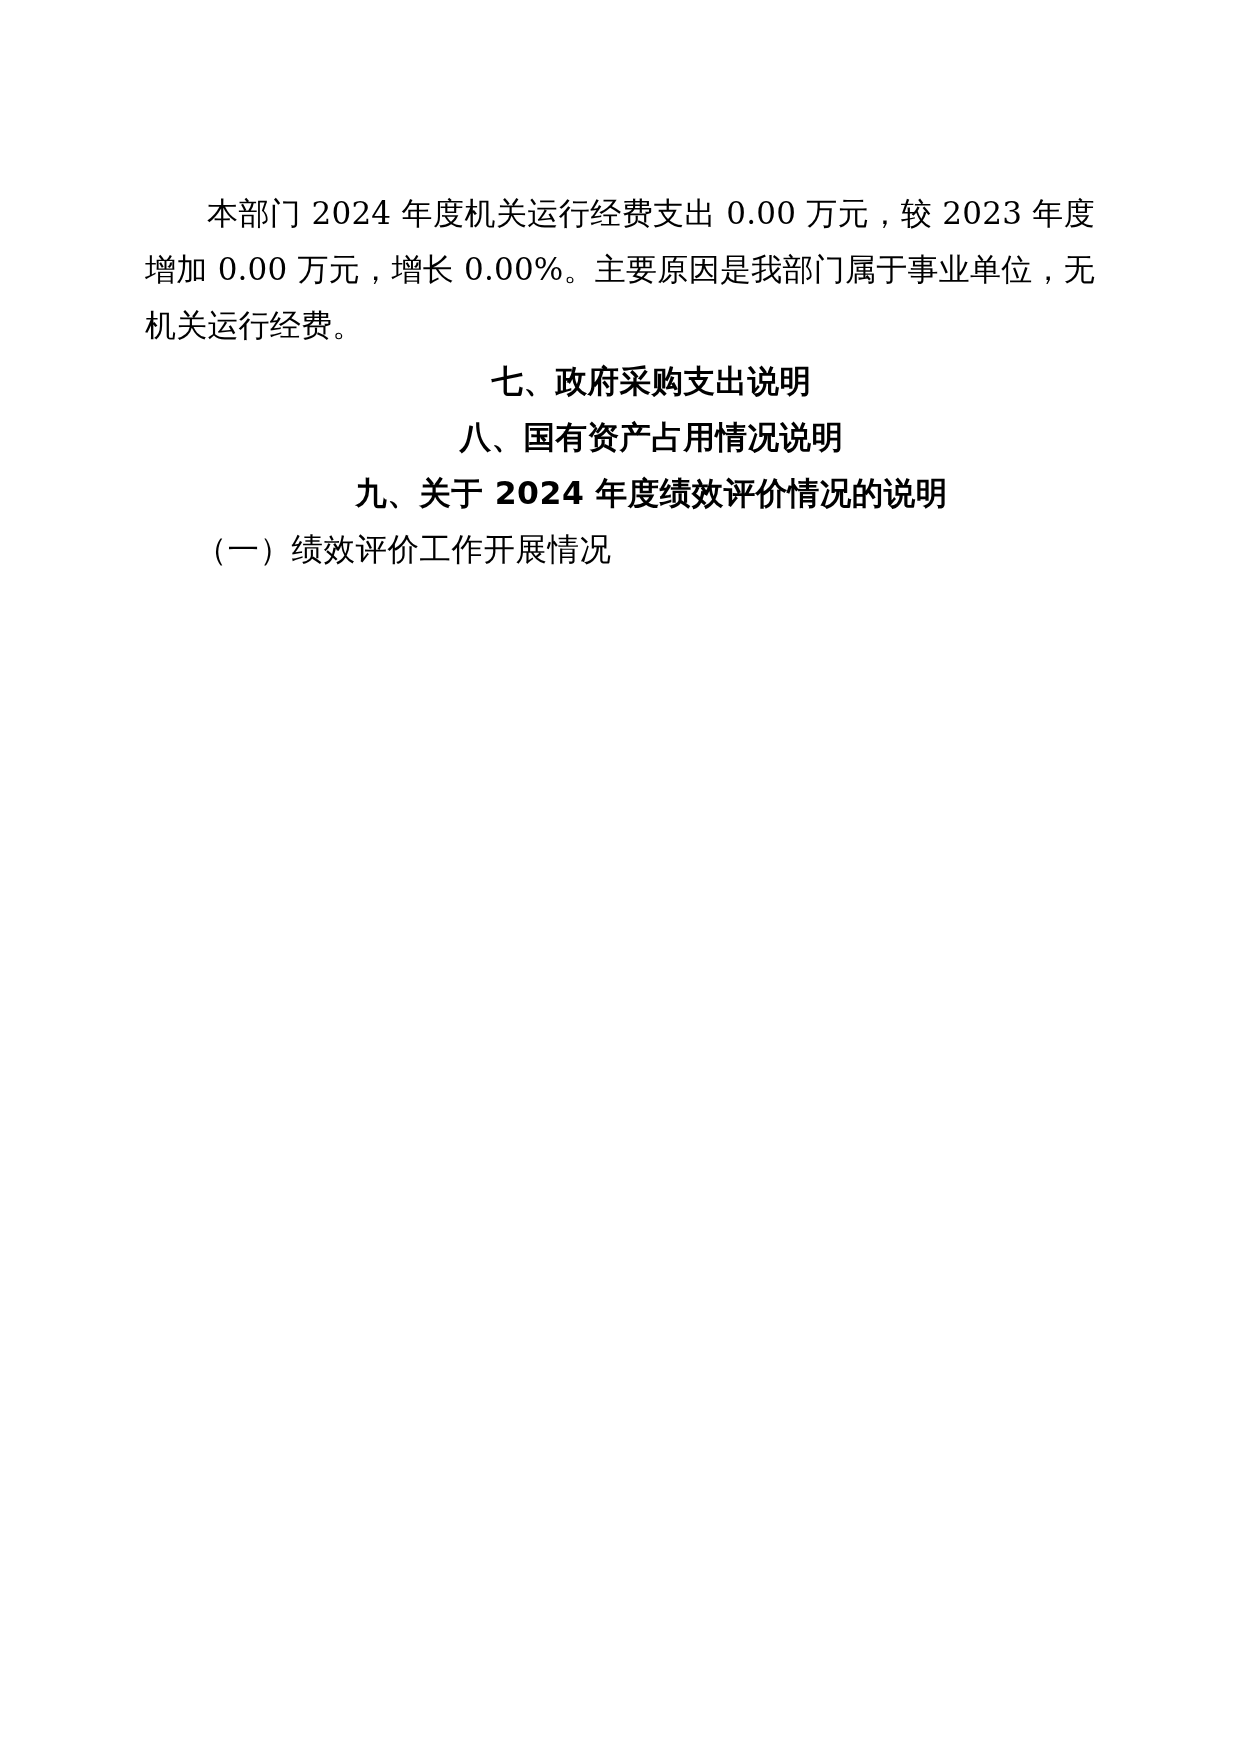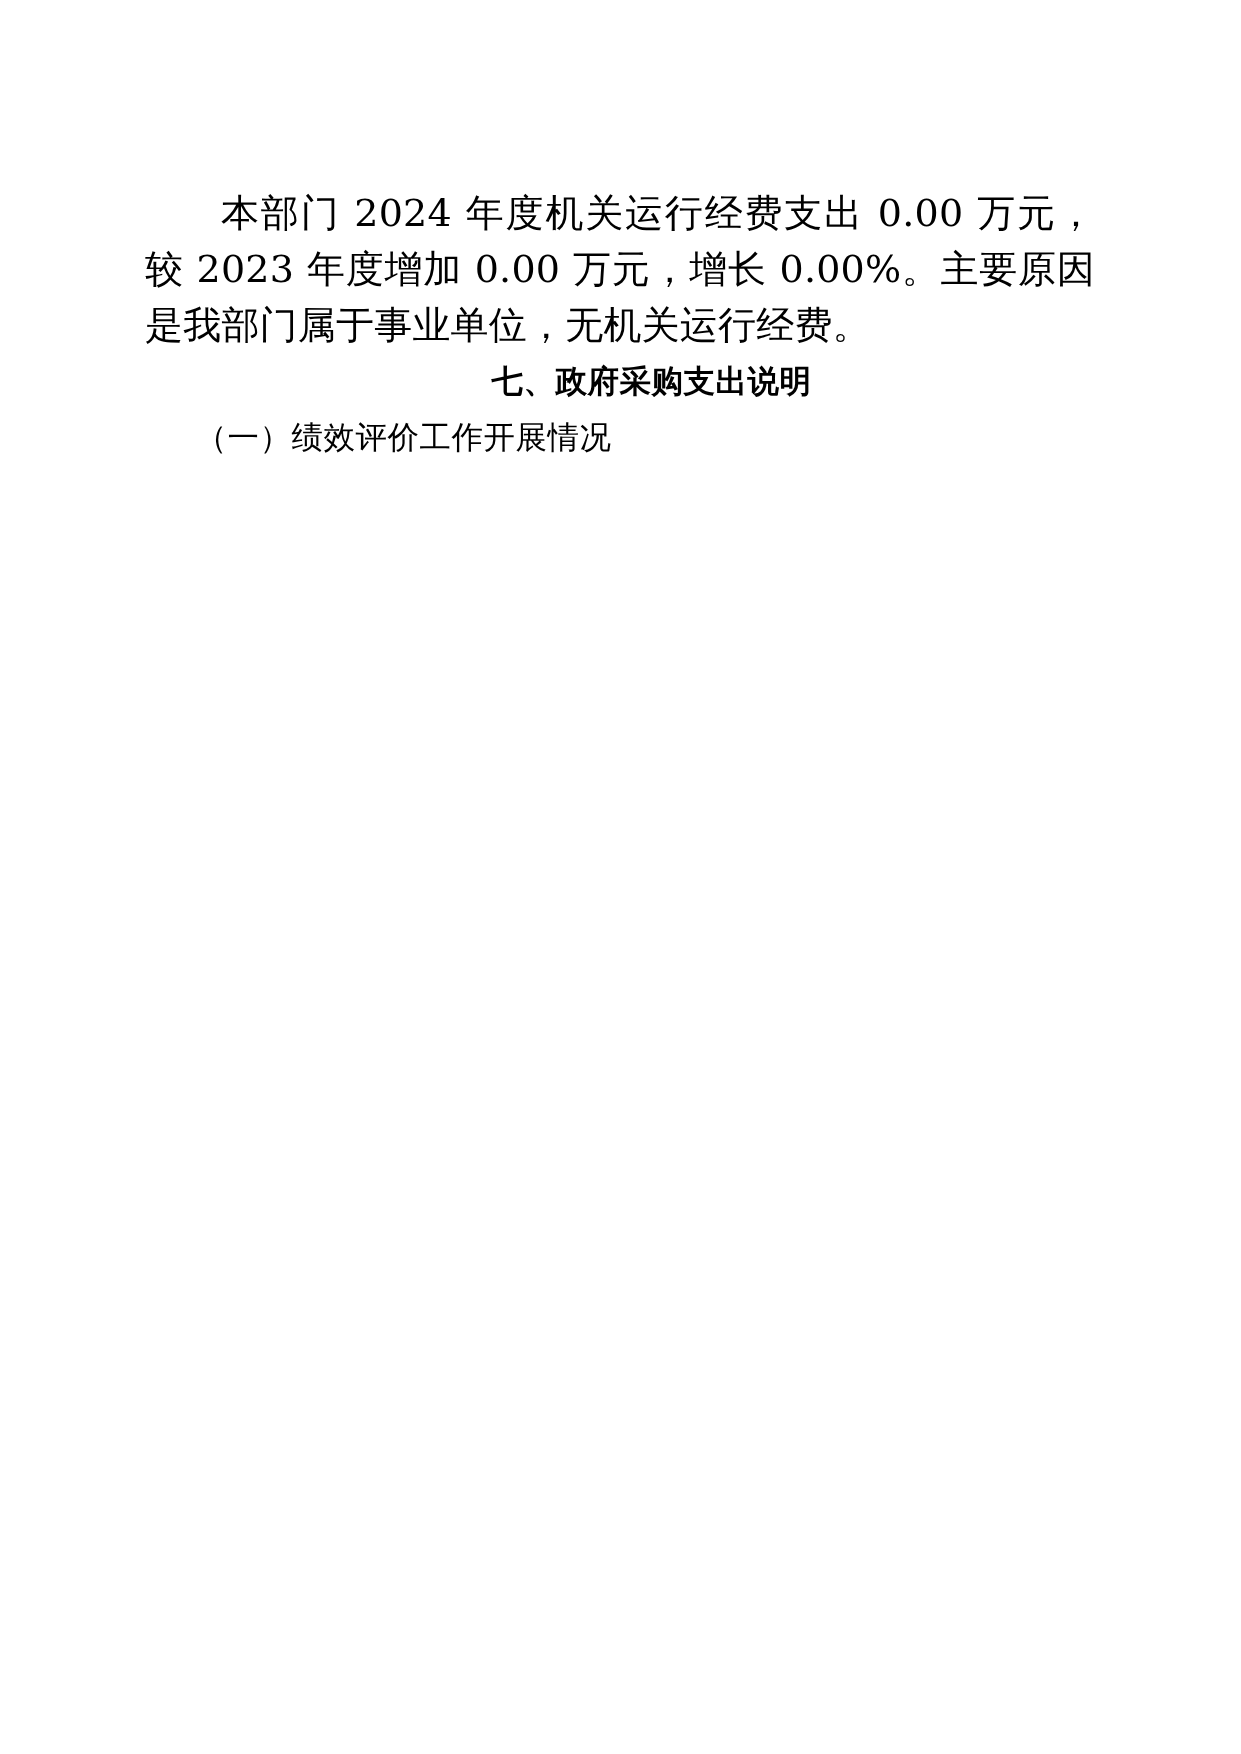--- a/index.html
+++ b/index.html
@@ -19,21 +19,21 @@
     width: 1241px;
     height: 1754px;
     box-sizing: border-box;
     padding: 185px 145px 120px 145px;
   }
   .doc-body {
     width: 950px;
   }
   p.para {
     margin: 0 0 0 0;
-    font-size: 38px;
+    font-size: 31px;
     line-height: 56px;
     text-align: justify;
     text-justify: inter-ideograph;
     text-indent: 2em;
     letter-spacing: 0.2px;
     font-family: "DejaVu Serif", "Liberation Serif", serif;
   }
   h2.heading {
     margin: 0;
     font-size: 31.5px;
@@ -58,19 +58,21 @@
 <body>
 
 <div class="page">
   <div class="doc-body">
 
     <p class="para">本部门 2024 年度机关运行经费支出 0.00 万元，较 2023 年度增加 0.00 万元，增长 0.00%。主要原因是我部门属于事业单位，无机关运行经费。</p>
 
     <h2 class="heading">七、政府采购支出说明</h2>
 
 
+    <h2 class="heading">八、国有资产占用情况说明</h2>
 
 
+    <h2 class="heading">九、关于 2024 年度绩效评价情况的说明</h2>
 
     <h3 class="subheading">（一）绩效评价工作开展情况</h3>
 
   </div>
 </div>
 
 </body></html>

